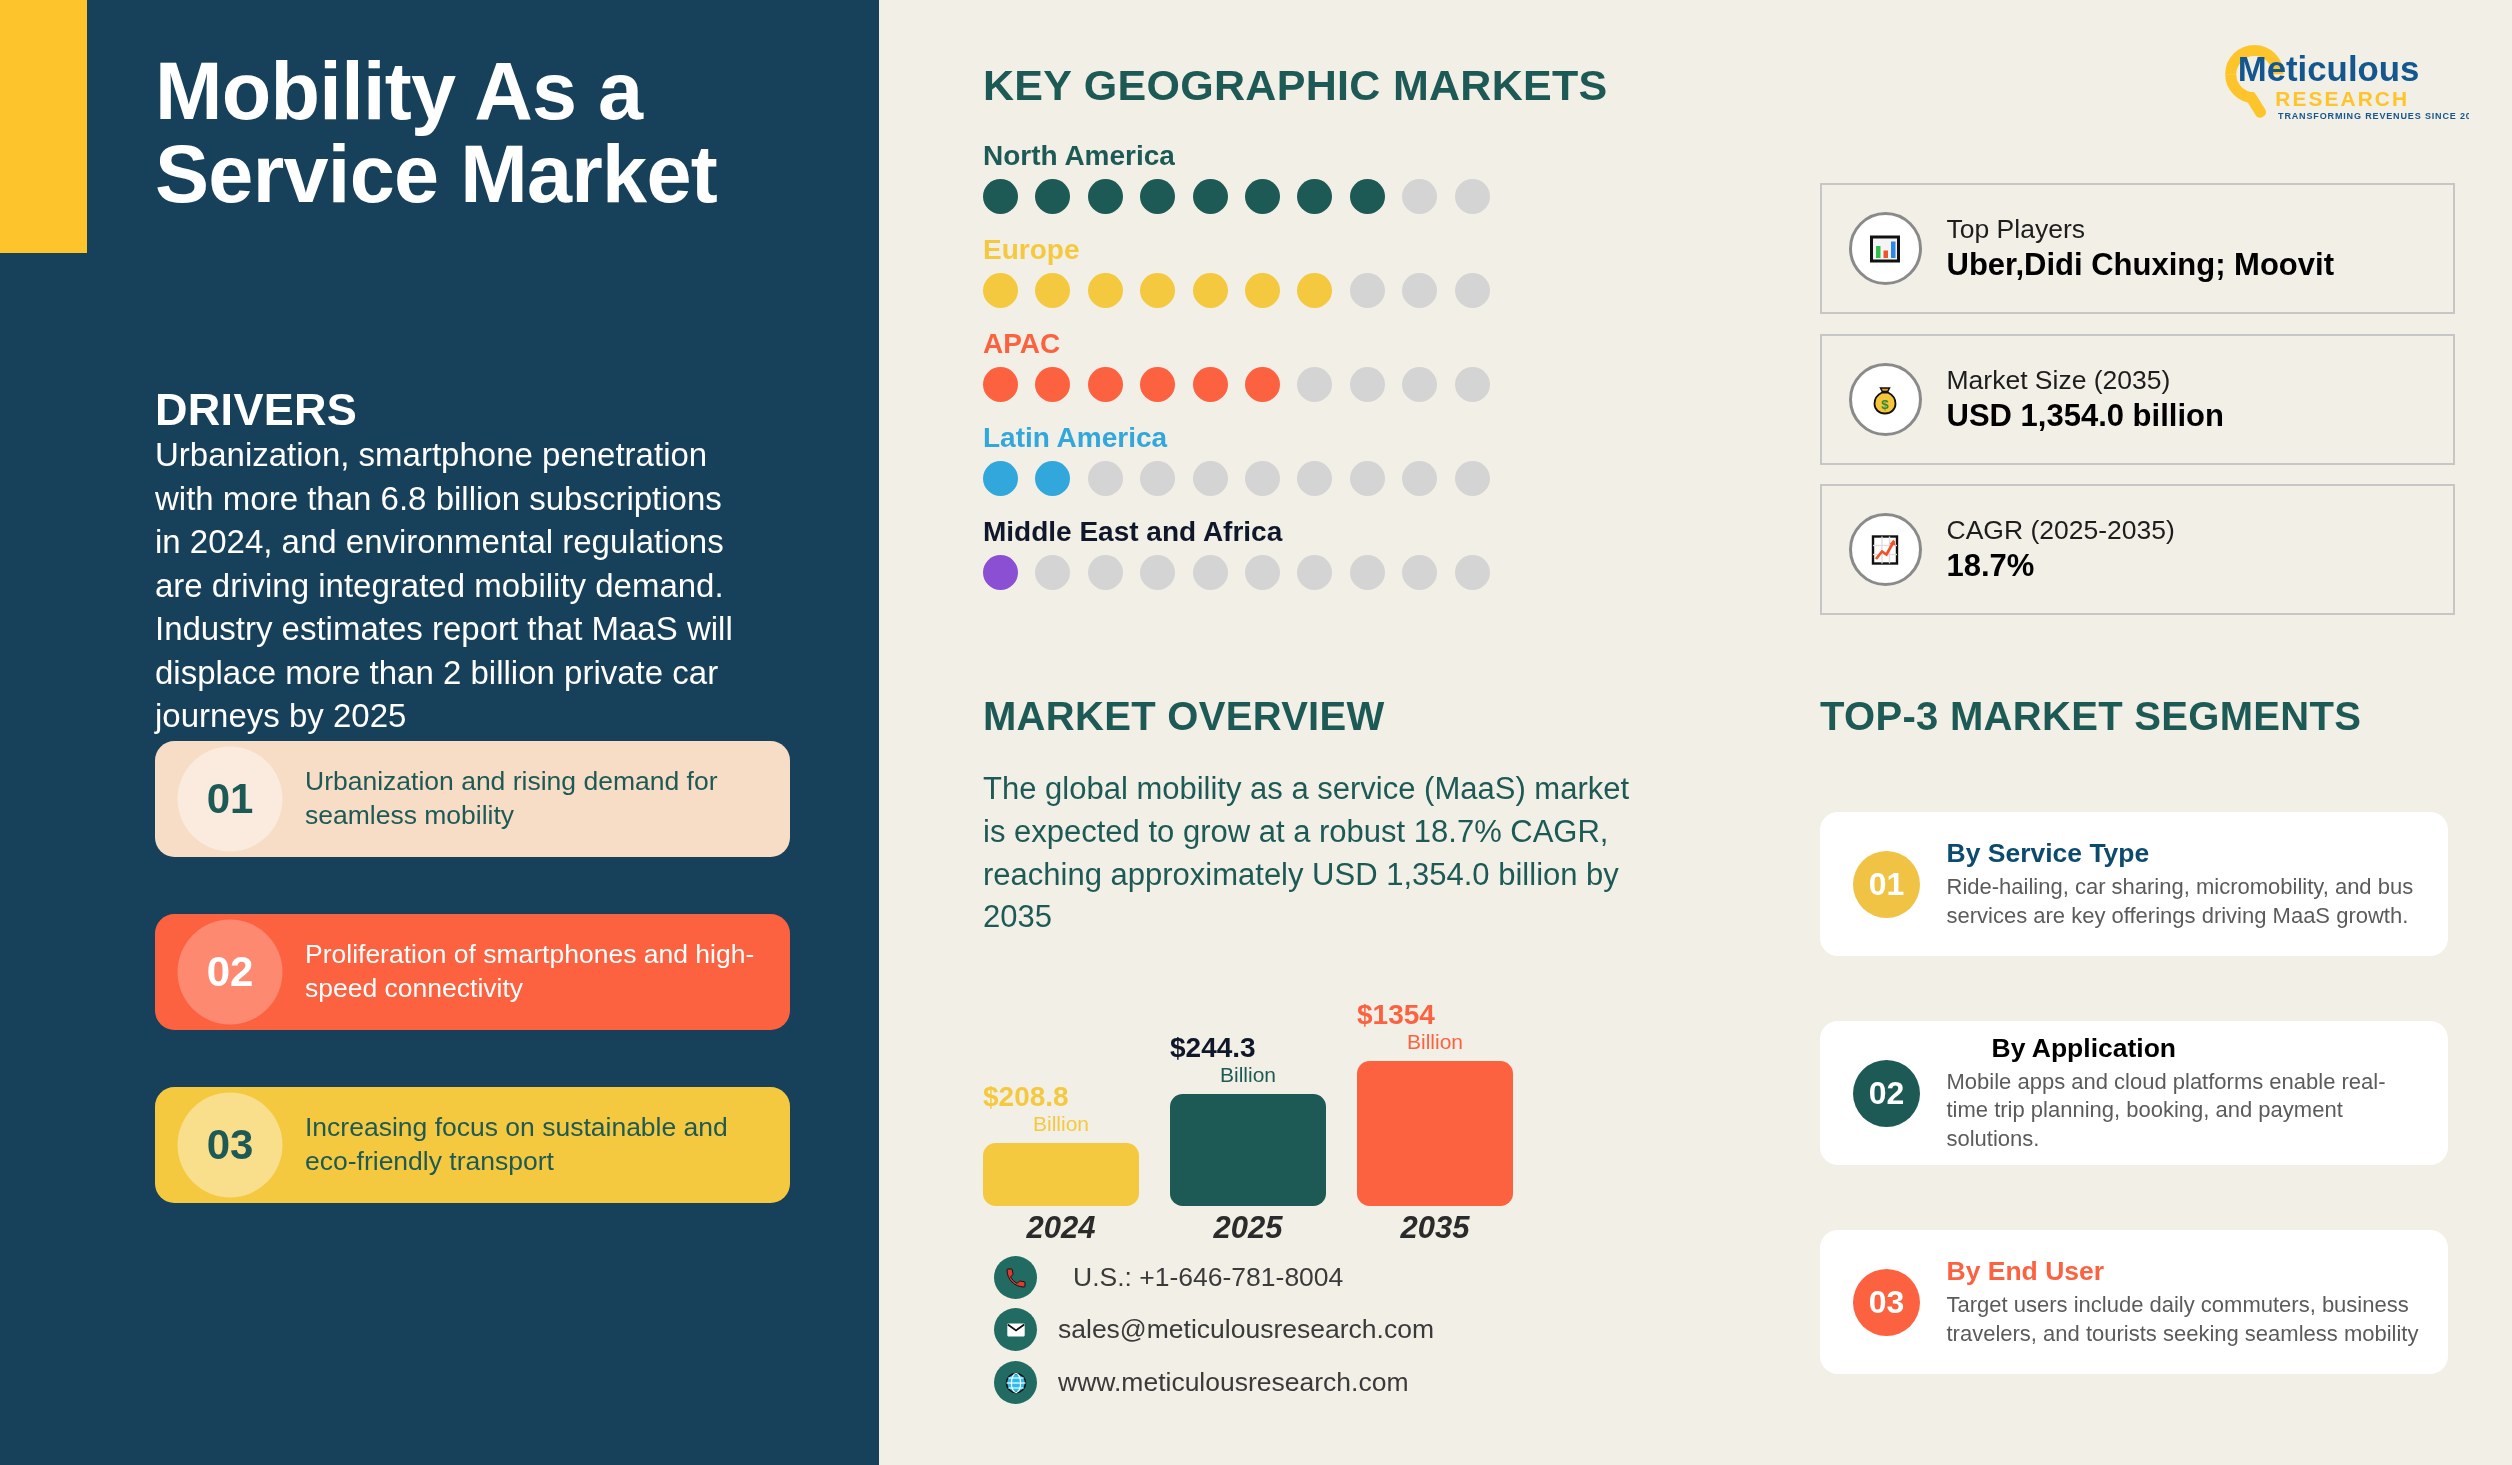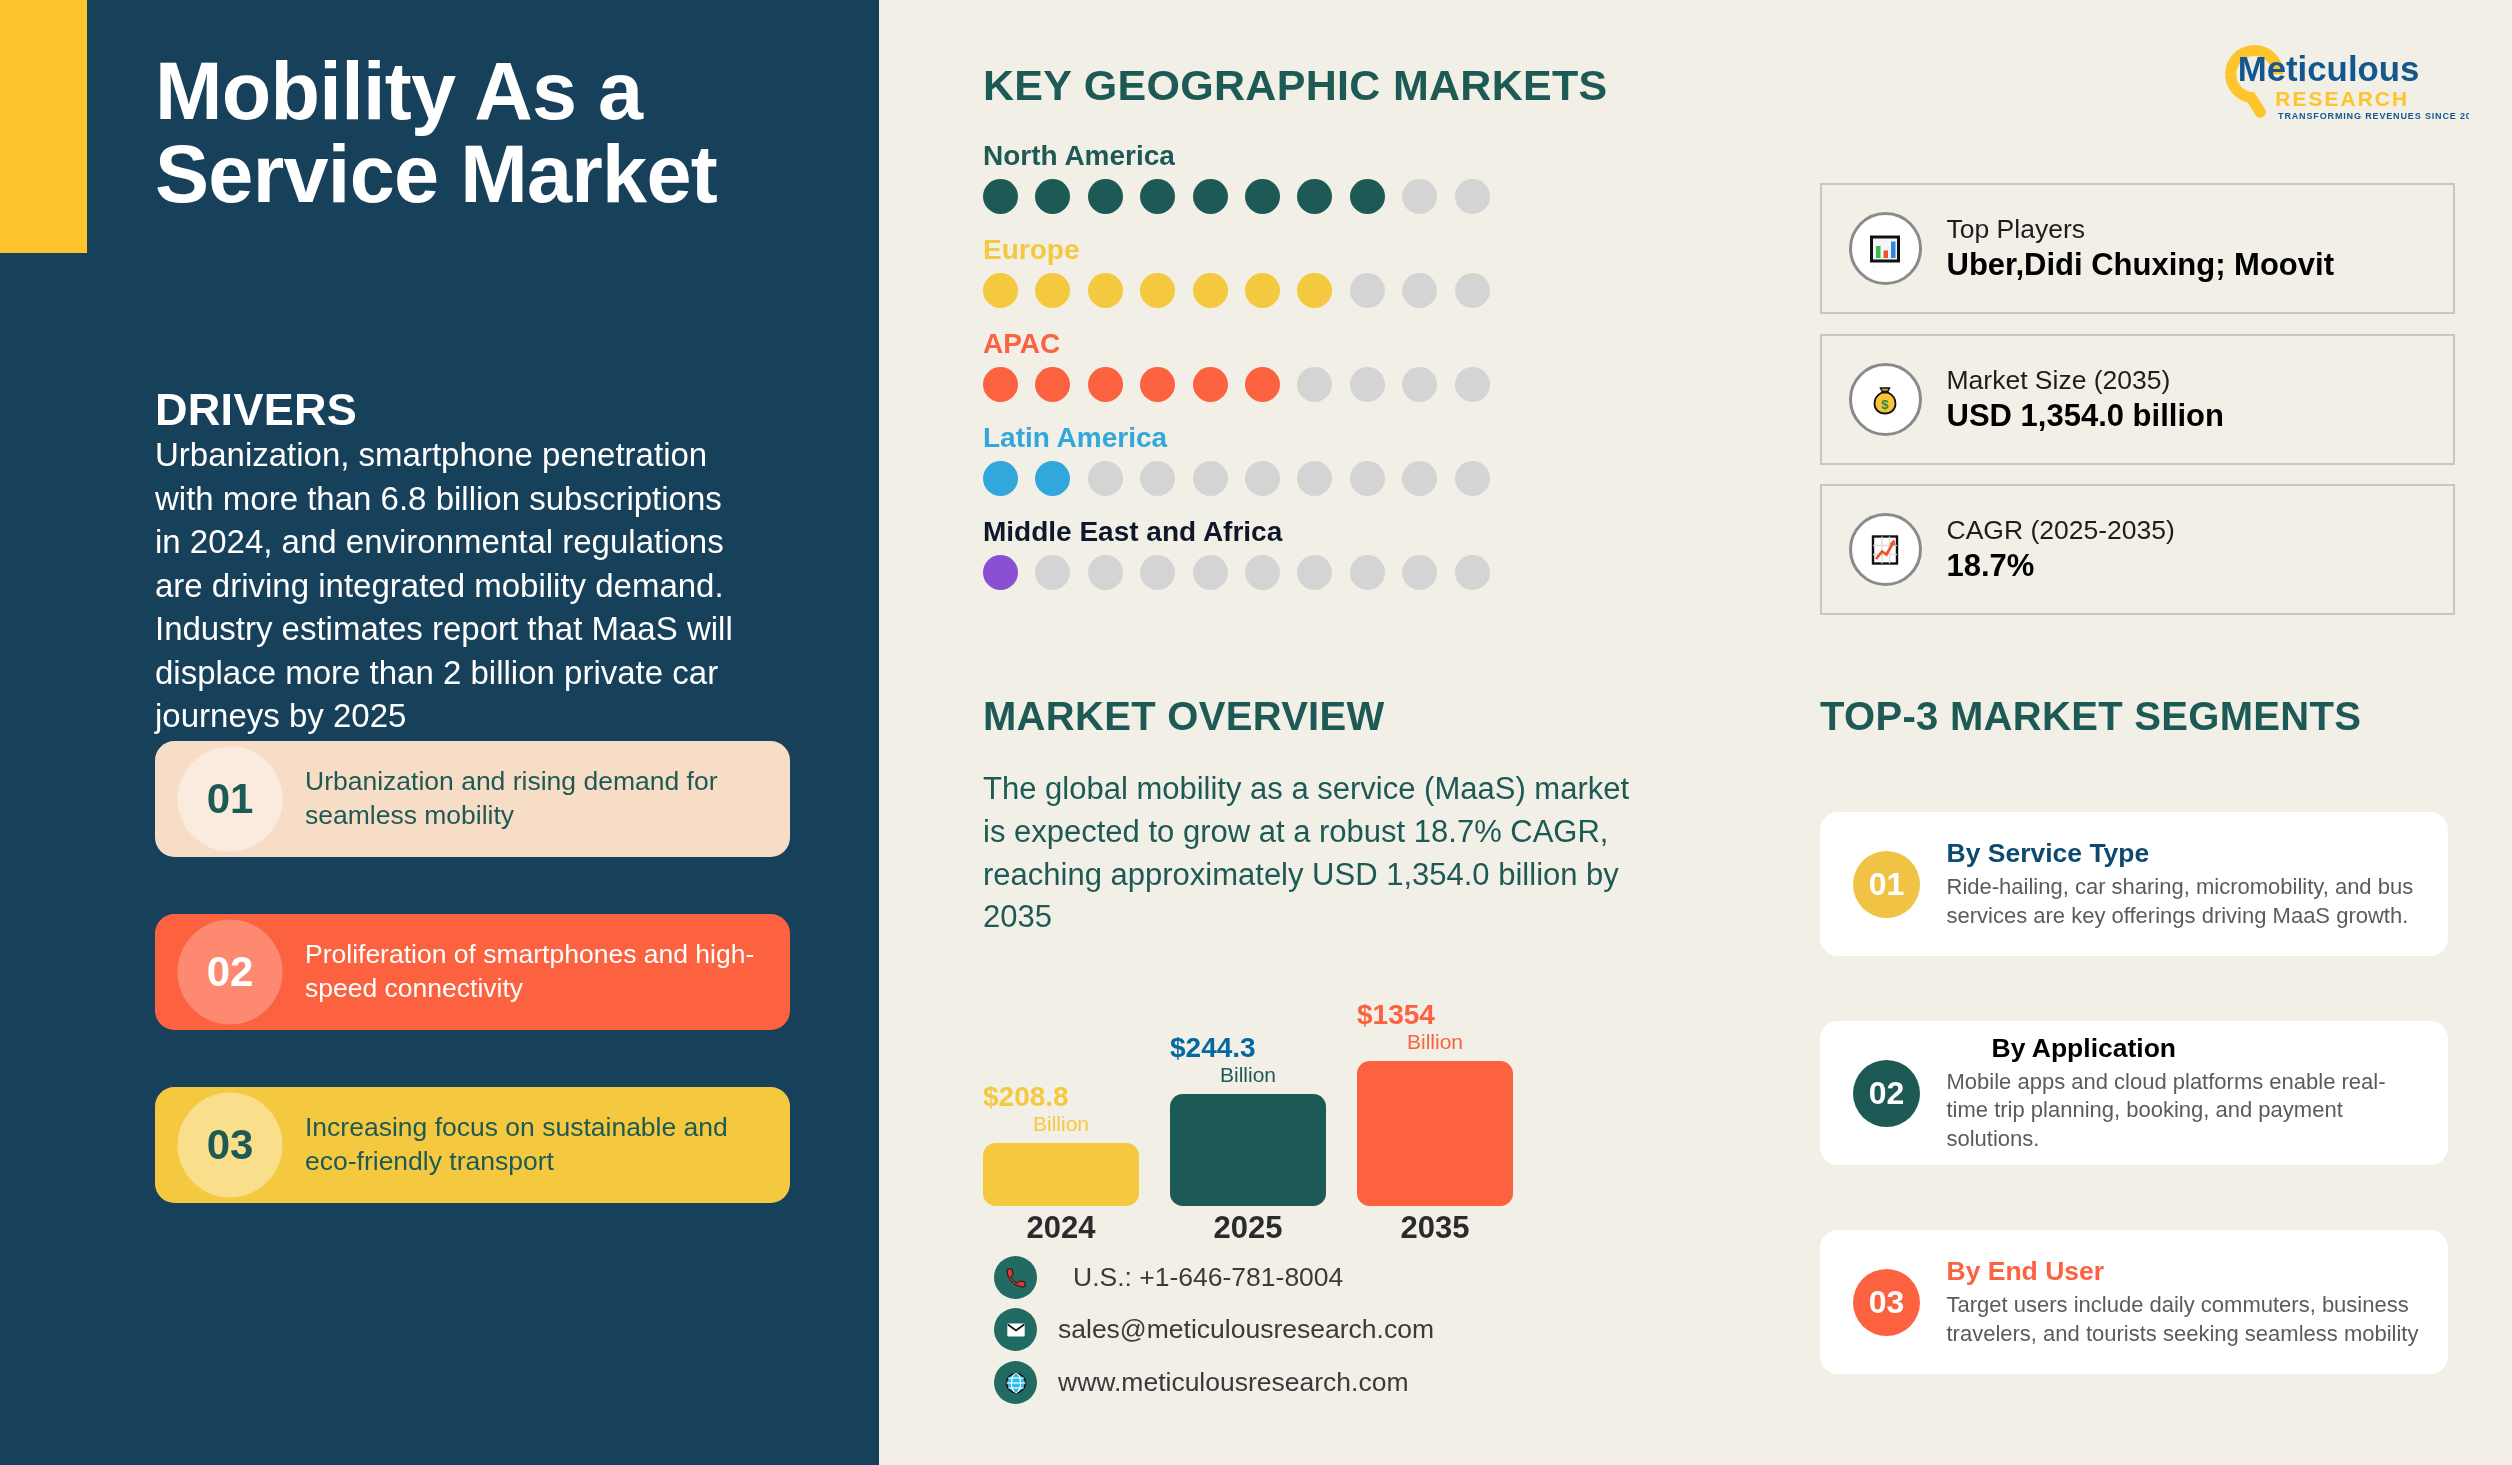--- a/index.html
+++ b/index.html
@@ -85,21 +85,21 @@
   }
 
   
   #bar-chart { position:absolute; left:983px; top:946px; width:551px; height:300px; }
   .bar-col { position:absolute; bottom:40px; width:156px; }
   .bar-value { text-align:left; font-size:28px; font-weight:bold; line-height:1.05; }
   .bar-unit  { text-align:center; font-size:21px; line-height:1.1; margin-bottom:8.4px; }
   .bar-rect  { border-radius:12.6px; width:100%; }
   .bar-year  {
     position:absolute; bottom:0; width:156px; text-align:center;
-    font-size:31px; font-weight:bold; color:#2B2B2B;
+    font-size:31px; font-weight:bold; color:#2B2B2B;font-style:italic;
   }
   #bar-col-0, #bar-year-0 { left:0px; }
   #bar-col-1, #bar-year-1 { left:187px; }
   #bar-col-2, #bar-year-2 { left:374px; }
 
   
   .contact-row {
     position:absolute; left:994px; display:flex; align-items:center; gap:21px;
   }
   #contact-row-0 { top:1256px;gap:36px; }
@@ -268,21 +268,21 @@
 
 <div id="bar-chart">
   <div class="bar-col" id="bar-col-0">
     <div class="bar-value" style="color: rgb(245, 201, 63);">$208.8</div>
     <div class="bar-unit" style="color: rgb(245, 201, 63);">Billion</div>
     <div class="bar-rect" style="height: 63px; background: rgb(245, 201, 63);"></div>
   </div>
   <div class="bar-year" id="bar-year-0">2024</div>
 
   <div class="bar-col" id="bar-col-1">
-    <div class="bar-value" style="color: #0369a1;">$244.3</div>
+    <div class="bar-value" style="color: #0f172a;">$244.3</div>
     <div class="bar-unit" style="color: rgb(30, 90, 85);">Billion</div>
     <div class="bar-rect" style="height: 112px; background: rgb(30, 90, 85);"></div>
   </div>
   <div class="bar-year" id="bar-year-1">2025</div>
 
   <div class="bar-col" id="bar-col-2">
     <div class="bar-value" style="color: rgb(252, 98, 64);">$1354</div>
     <div class="bar-unit" style="color: rgb(252, 98, 64);">Billion</div>
     <div class="bar-rect" style="height: 145px; background: rgb(252, 98, 64);"></div>
   </div>

